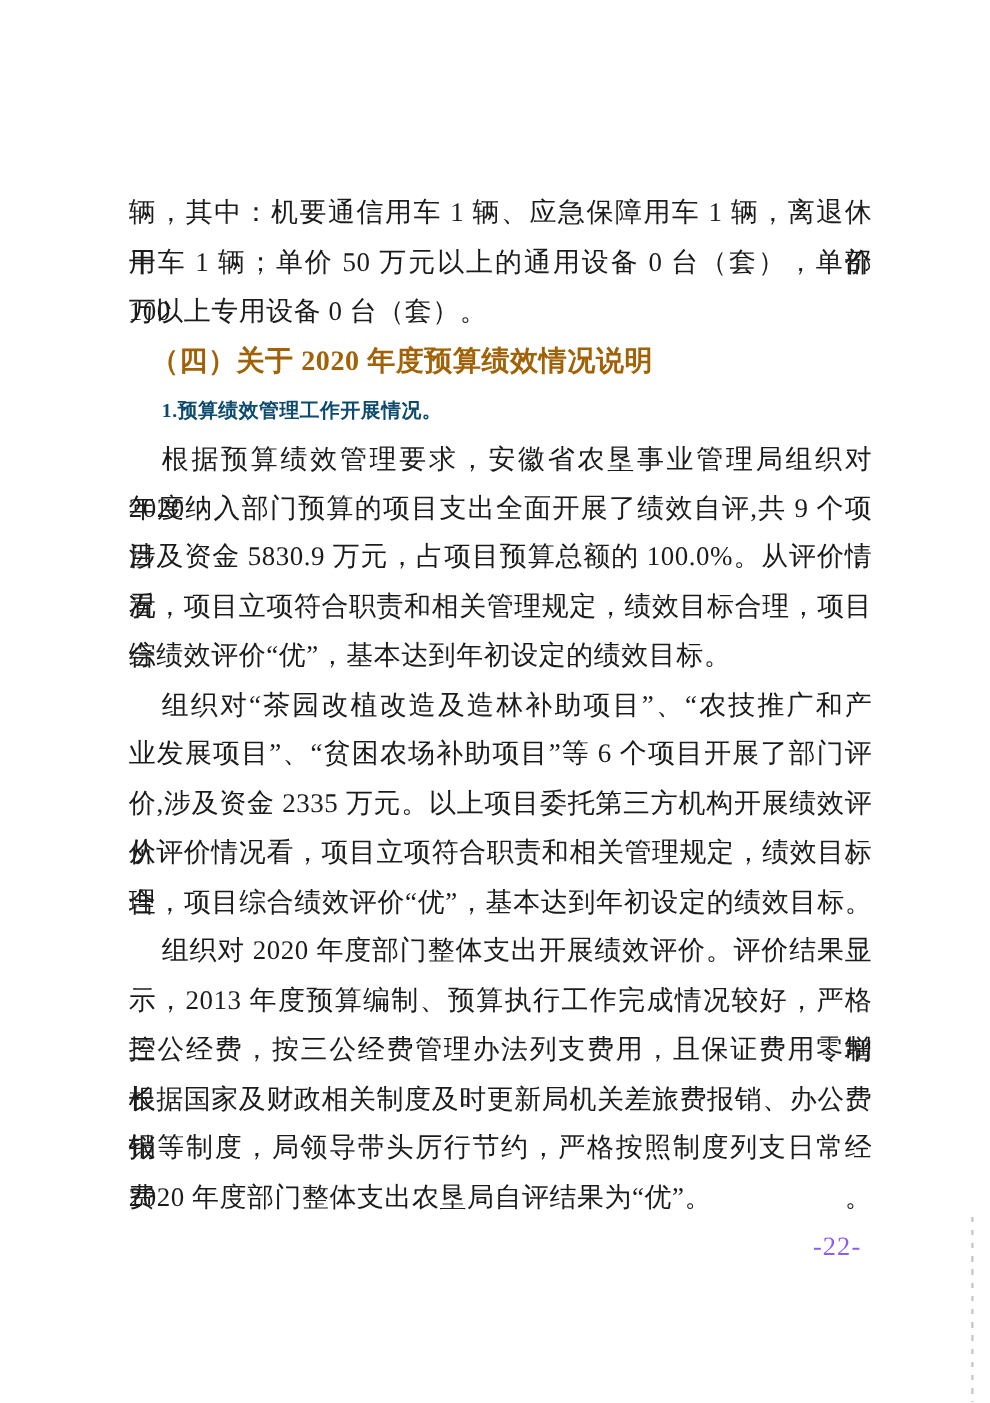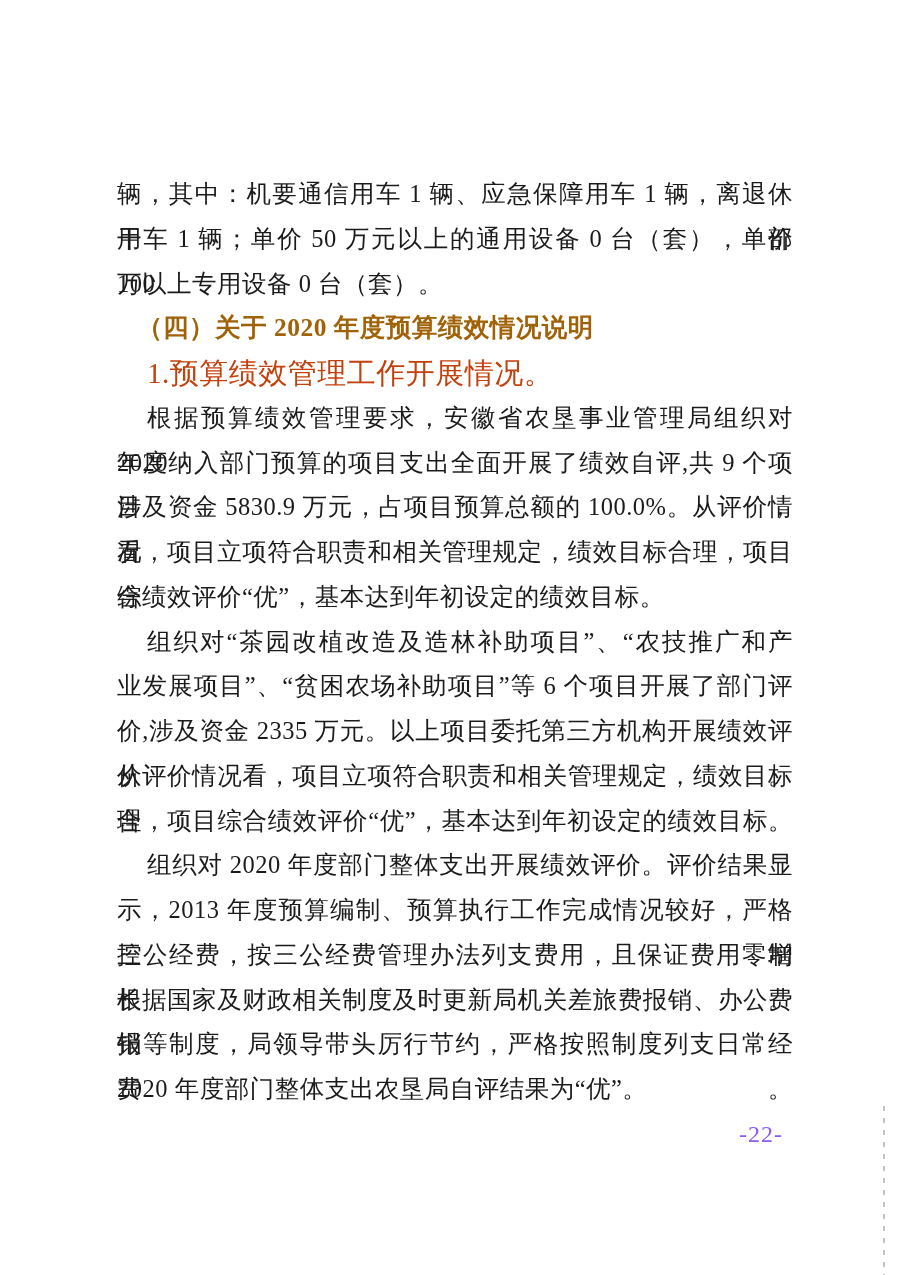--- a/index.html
+++ b/index.html
@@ -37,23 +37,23 @@
     -moz-text-align-last: justify;
   }
   .ln.ind { text-indent: 30px; }
   .ln.h1 {
     font-weight: 700;
     font-size: 25.5px;
     color: #a16207;
     text-indent: 20px;
   }
   .ln.h2 {
-    font-weight: 400;
-    font-size: 29px;
-    color: #c2410c;
+    font-weight: 700;
+    font-size: 18px;
+    color: #0c4a6e;
     text-indent: 30px;
   }
   .pageno {
     position: absolute;
     left: 117px;
     top: 1112px;
     width: 666px;
     height: 44.75px;
     line-height: 44.75px;
     text-align: right;

